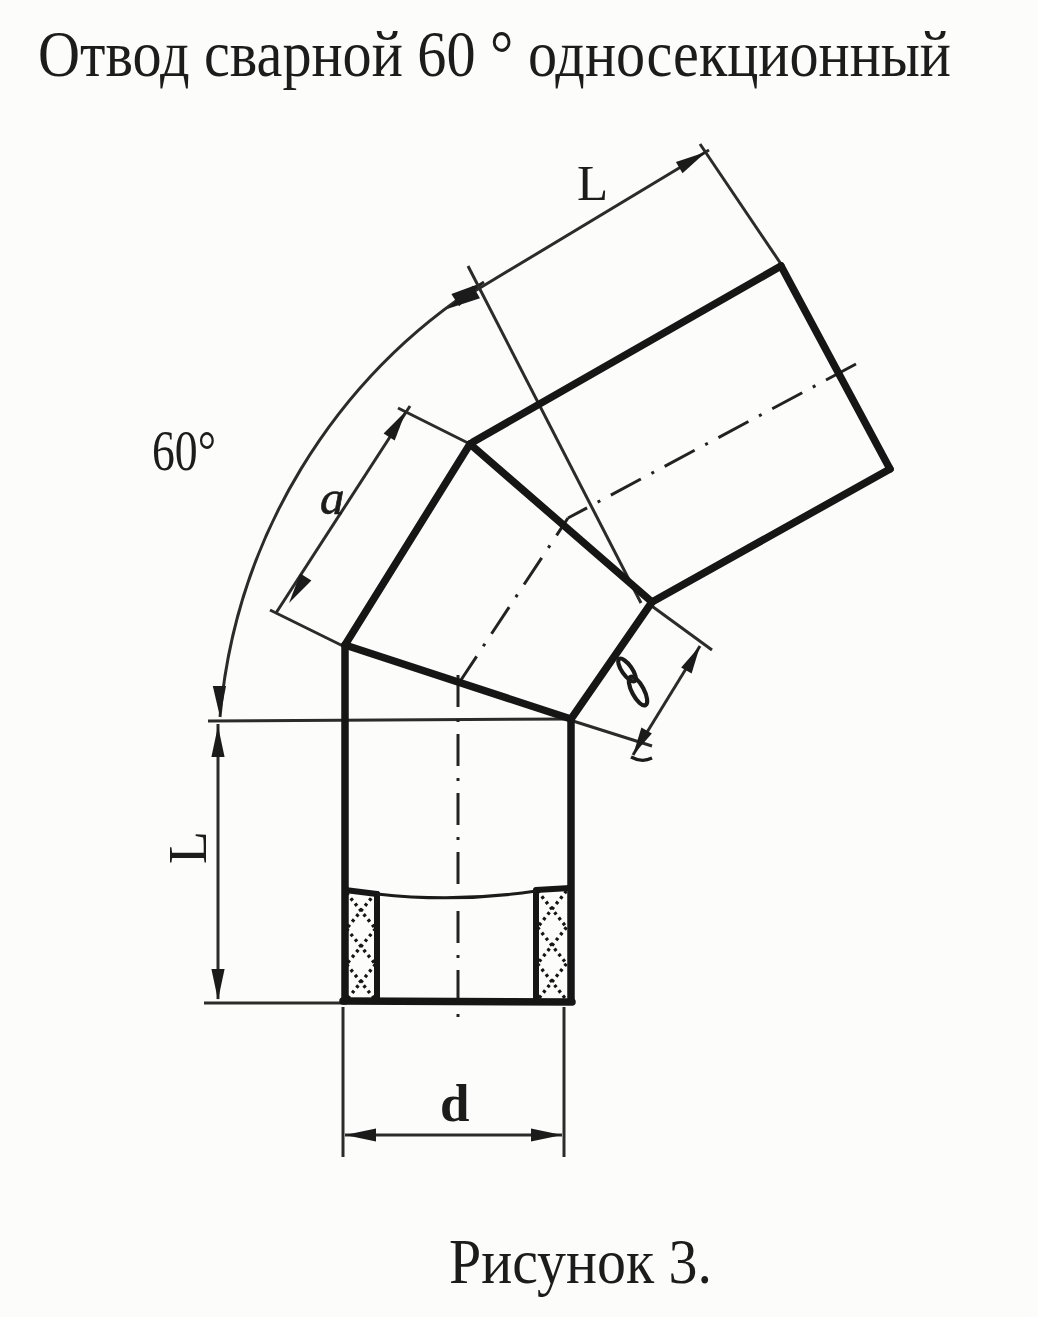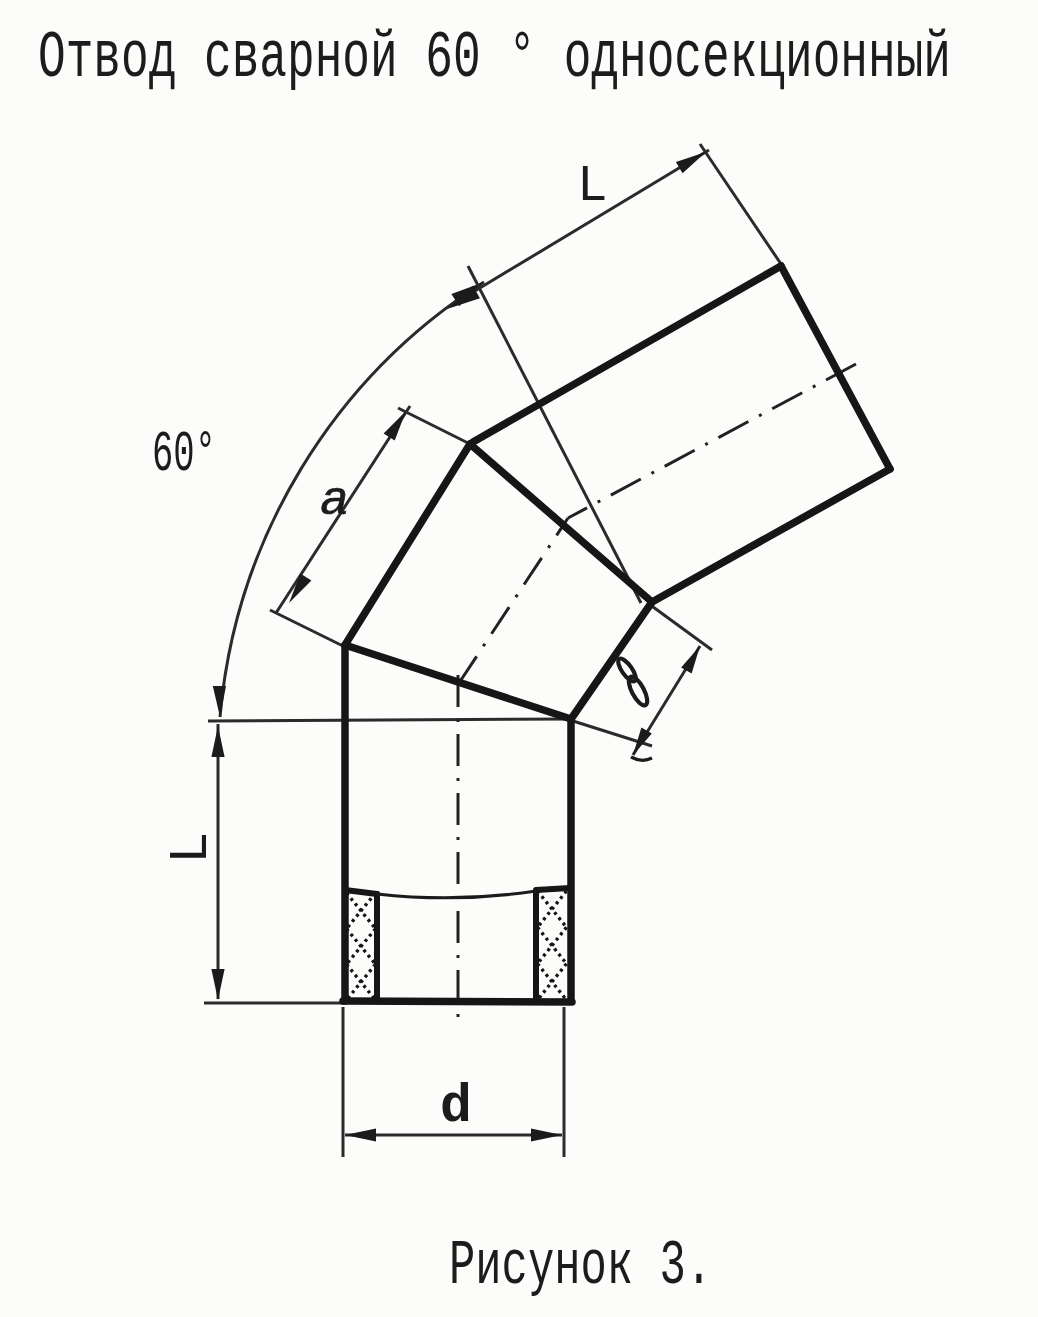--- a/index.html
+++ b/index.html
@@ -1,17 +1,17 @@
 <!DOCTYPE html>
 <html><head>
 <meta charset="utf-8">
 <style>
   html,body{margin:0;padding:0;background:#fcfcfb;}
   .page{position:relative;width:1038px;height:1317px;background:#fcfcfb;overflow:hidden;
-        font-family:Liberation Mono, monospace;}
+        font-family:Liberation Serif, serif;}
   svg{position:absolute;left:0;top:0;}
   text{fill:#1c1c1c;}
 </style>
 </head>
 <body>
 <div class="page">
 <svg width="1038" height="1317" viewBox="0 0 1038 1317">
 
   <text x="38" y="76" font-size="66" textLength="913" lengthAdjust="spacingAndGlyphs">Отвод сварной 60 ° односекционный</text>
 

